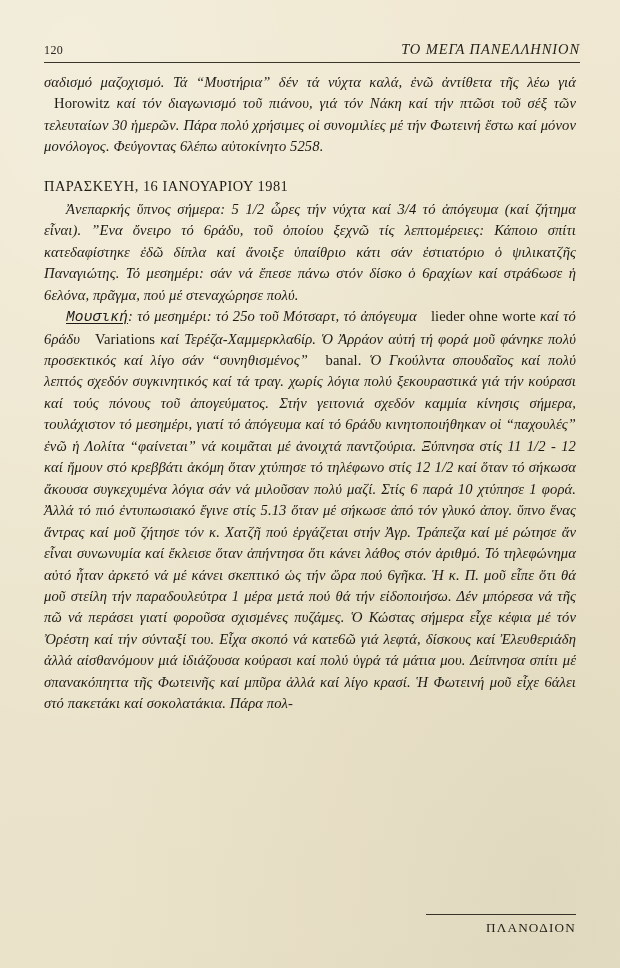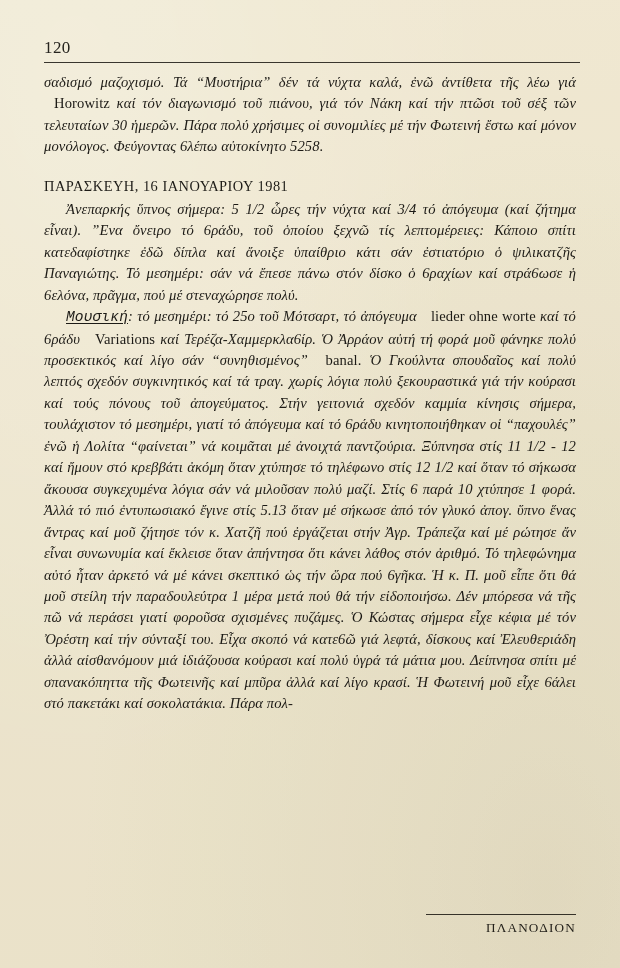--- a/index.html
+++ b/index.html
@@ -40,21 +40,21 @@
     position: absolute;
     left: 44px;
     right: 40px;
     top: 38px;
     height: 22px;
   }
   .folio {
     position: absolute;
     left: 0;
     bottom: 2px;
-    font-size: 17px;
+    font-size: 12px;
     letter-spacing: 0.4px;
     color: #26241f;
   }
   .head-title {
     position: absolute;
     right: 0;
     bottom: 2px;
     font-style: italic;
     font-size: 14.5px;
     letter-spacing: 0.9px;
@@ -140,20 +140,21 @@
     font-style: normal;
   }
 </style>
 </head>
 <body>
 
 <div class="page">
 
   <div class="running-head">
     <span class="folio">120</span>
+    <span class="head-title">ΤΟ ΜΕΓΑ ΠΑΝΕΛΛΗΝΙΟΝ</span>
   </div>
   <div class="head-rule"></div>
 
   <div class="column">
 
     <p class="para flush"><span>σαδισμό μαζοχισμό. Τά “Μυστήρια” δέν τά νύχτα καλά, ἐνῶ ἀντίθετα τῆς λέω γιά </span><span class="roman">Horowitz</span><span> καί τόν διαγωνισμό τοῦ πιάνου, γιά τόν Νάκη καί τήν πτῶσι τοῦ σέξ τῶν τελευταίων 30 ἡμερῶν. Πάρα πολύ χρήσιμες οἱ συνομιλίες μέ τήν Φωτεινή ἔστω καί μόνον μονόλογος. Φεύγοντας 6λέπω αὐτοκίνητο 5258.</span></p>
 
 
 
     <div class="gap-before-date"></div>

